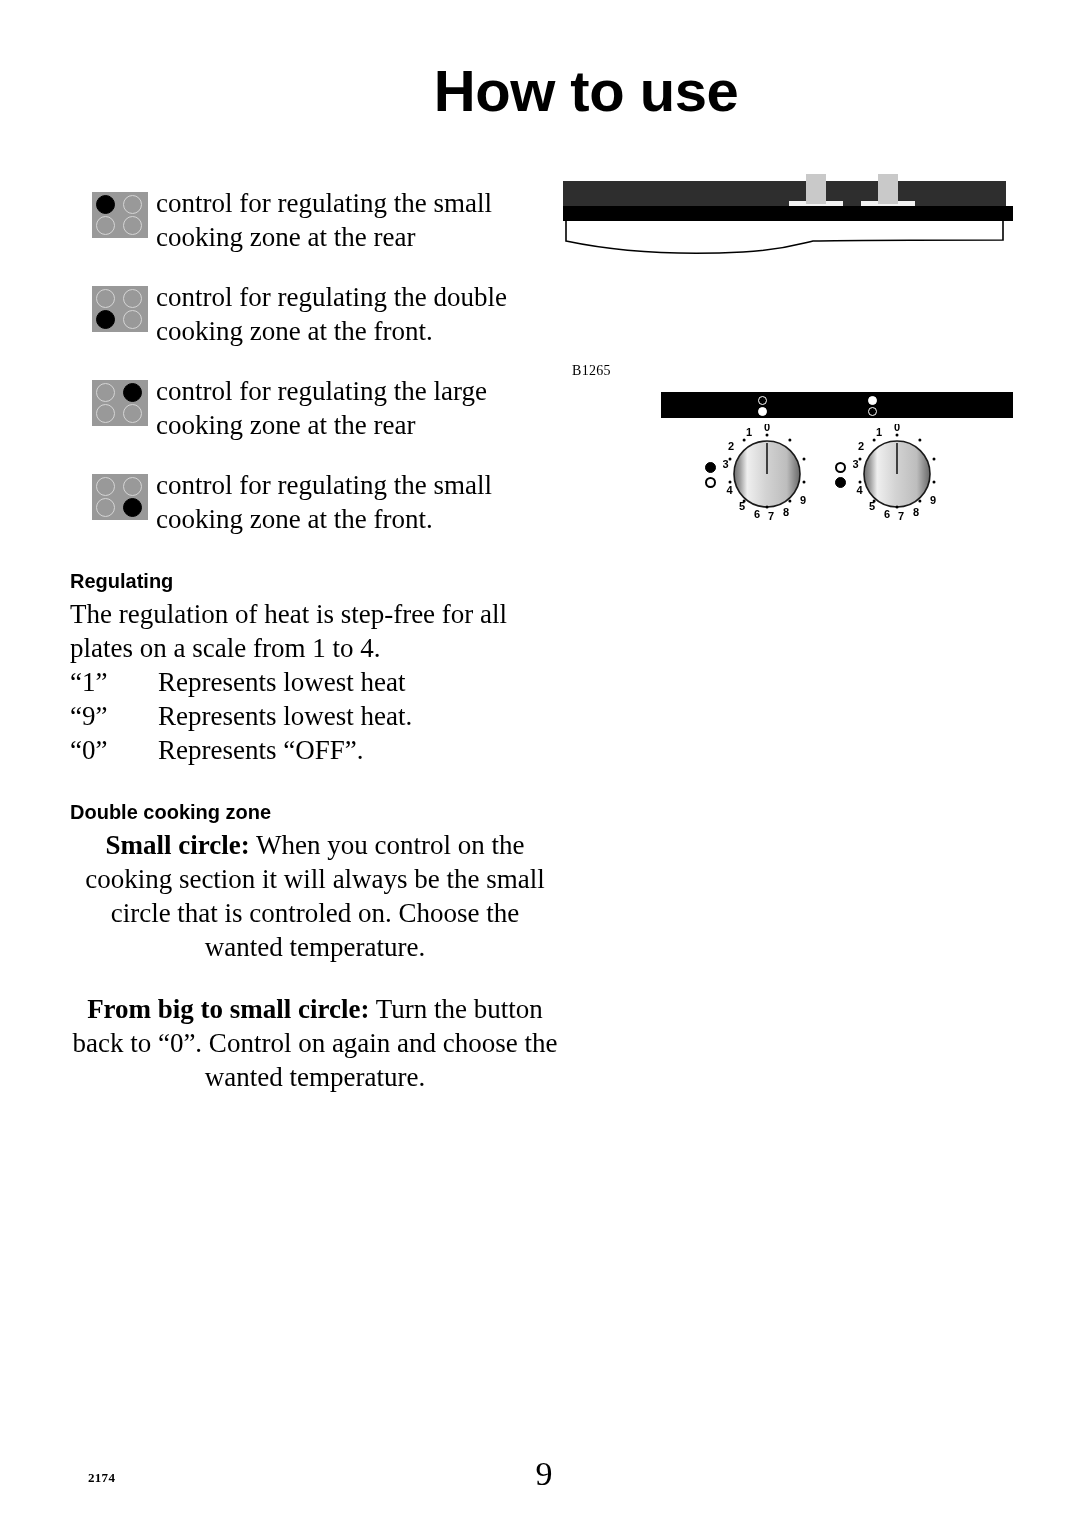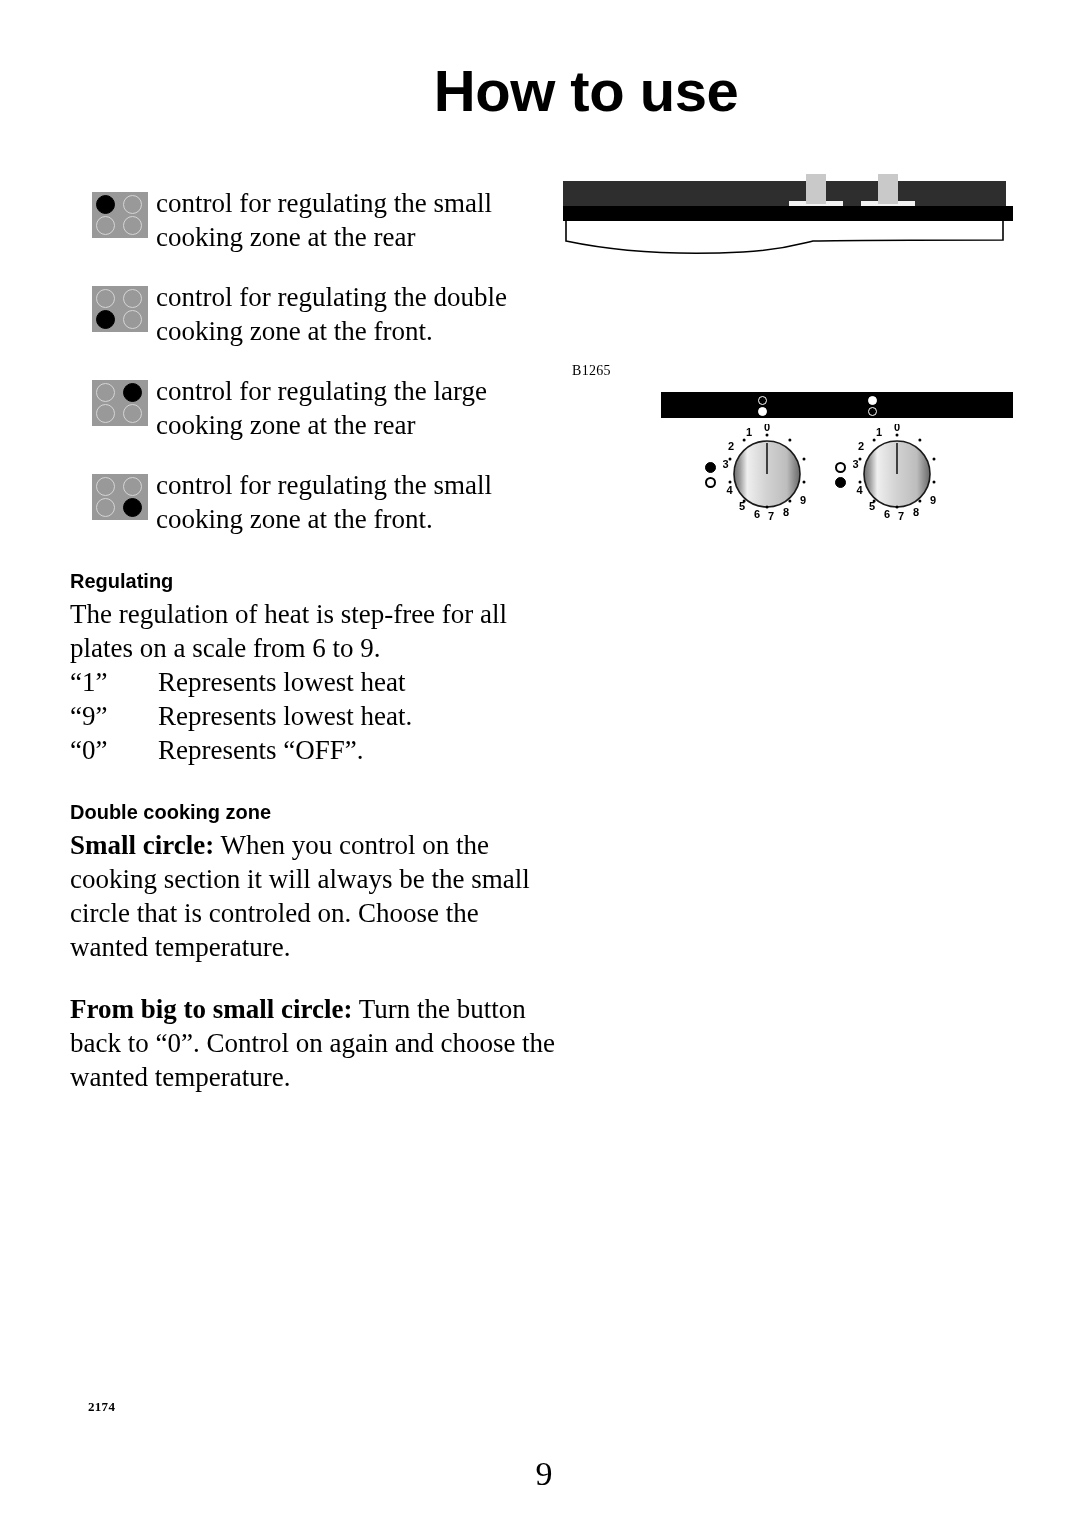--- a/index.html
+++ b/index.html
@@ -111,20 +111,21 @@
     line-height: 1.26;
     border-collapse: collapse;
   }
   .scale-table td { padding: 0; vertical-align: top; }
   .scale-table td.key { width: 88px; white-space: nowrap; }
 
   .para {
     font-size: 27px;
     line-height: 1.26;
     margin-top: 28px;
+    text-align: center;
   }
   .para b { font-weight: bold; }
 
   
   .fig-sideview {
     position: absolute;
     left: 563px;
     top: 181px;
     width: 450px;
     height: 80px;
@@ -226,21 +227,21 @@
   .knob-indicator .kdot.hollow { background: #ffffff; border: 2px solid #000000; }
   .knob-indicator .kdot.top { top: 0; }
   .knob-indicator .kdot.bottom { top: 15px; }
 
   .knob-svg { position: absolute; left: 40px; top: 0; }
 
   
   .doc-code {
     position: absolute;
     left: 88px;
-    top: 1399px;
+    top: 1470px;
     font-size: 13px;
     font-weight: bold;
     letter-spacing: 0.3px;
   }
   .page-number {
     position: absolute;
     left: 0;
     top: 1455px;
     width: 100%;
     text-align: center;
@@ -309,21 +310,21 @@
     </div>
     <div class="symbol-text">
       <div>control for regulating the small</div>
       <div>cooking zone at the front.</div>
     </div>
   </div>
 
   <div class="sec-heading">Regulating</div>
   <div class="body-text">
     <div>The regulation of heat is step-free for all</div>
-    <div>plates on a scale from 6 to 9.</div>
+    <div>plates on a scale from 1 to 4.</div>
   </div>
   <table class="scale-table">
     <tbody>
         <tr>
       <td class="key">“1”</td>
       <td>Represents lowest heat</td>
     </tr>
     <tr>
       <td class="key">“9”</td>
       <td>Represents lowest heat.</td>

